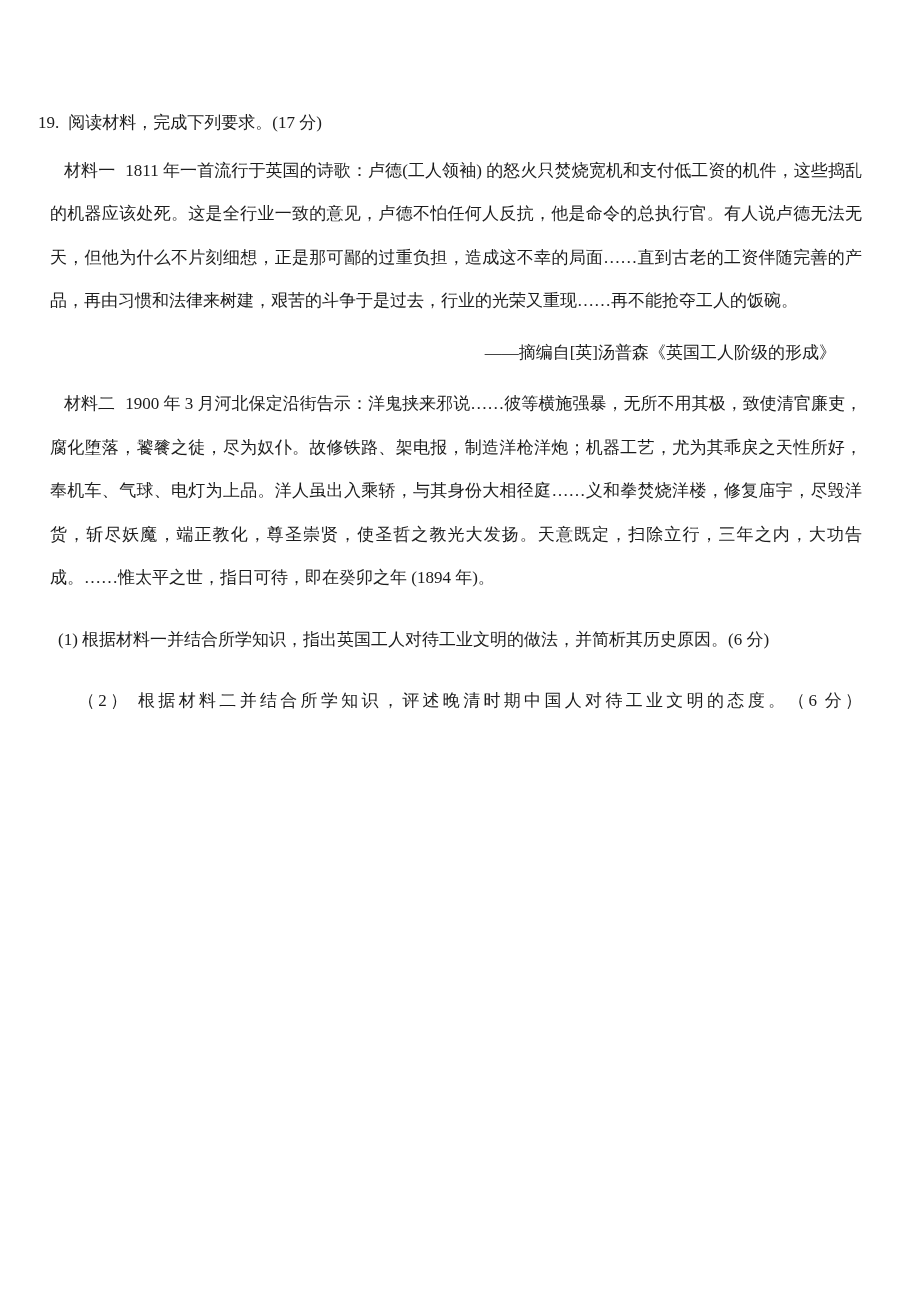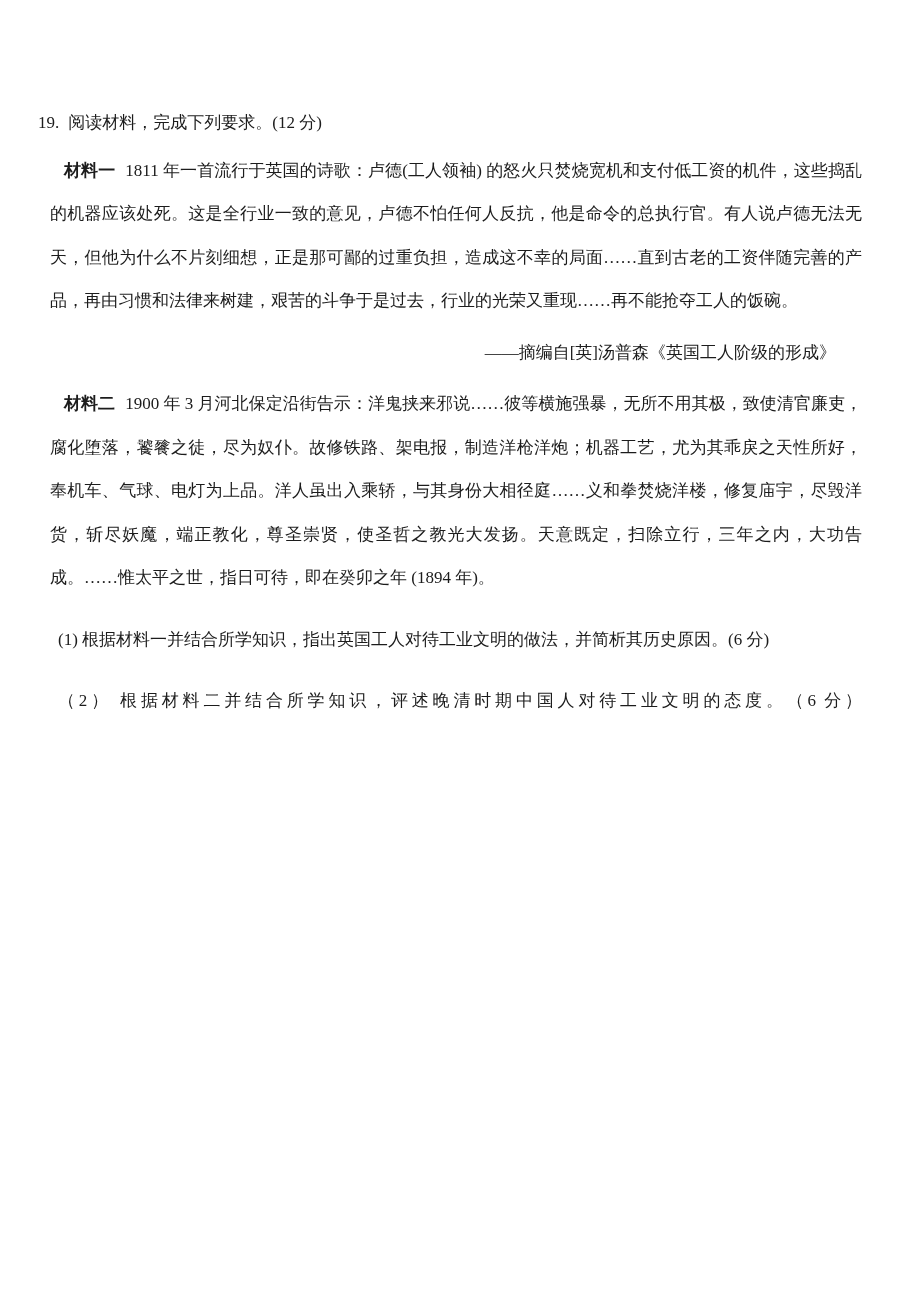--- a/index.html
+++ b/index.html
@@ -39,46 +39,46 @@
   .material {
     box-sizing: border-box;
     padding-left: 50px;
     padding-right: 38px;
     text-indent: 14px;
     text-align: justify;
     margin: 0;
   }
   .material .label {
     margin-right: 10px;
-    font-weight: bold;
   }
   .attribution {
     box-sizing: border-box;
     padding-right: 56px;
     text-align: right;
     margin: 8px;
   }
   .sub-question {
     box-sizing: border-box;
     padding-left: 58px;
     padding-right: 38px;
     margin: 18px 0 0 0;
   }
   .sub-question.spread {
     text-align: justify;
     text-align-last: justify;
+    margin-left: 20px;
   }
 </style>
 </head>
 <body>
 
 <div class="page">
 
   <div class="line question-header">
-    <span class="question-number">19.</span><span class="question-intro">阅读材料，完成下列要求。(12 分)</span>
+    <span class="question-number">19.</span><span class="question-intro">阅读材料，完成下列要求。(17 分)</span>
   </div>
 
   <p class="line material">
     <span class="label">材料一</span><span>1811 年一首流行于英国的诗歌：卢德(工人领袖) 的怒火只焚烧宽机和支付低工资的机件，这些捣乱的机器应该处死。这是全行业一致的意见，卢德不怕任何人反抗，他是命令的总执行官。有人说卢德无法无天，但他为什么不片刻细想，正是那可鄙的过重负担，造成这不幸的局面……直到古老的工资伴随完善的产品，再由习惯和法律来树建，艰苦的斗争于是过去，行业的光荣又重现……再不能抢夺工人的饭碗。</span>
   </p>
 
   <p class="line attribution">——摘编自[英]汤普森《英国工人阶级的形成》</p>
 
   <p class="line material">
     <span class="label">材料二</span><span>1900 年 3 月河北保定沿街告示：洋鬼挟来邪说……彼等横施强暴，无所不用其极，致使清官廉吏，腐化堕落，饕餮之徒，尽为奴仆。故修铁路、架电报，制造洋枪洋炮；机器工艺，尤为其乖戾之天性所好，奉机车、气球、电灯为上品。洋人虽出入乘轿，与其身份大相径庭……义和拳焚烧洋楼，修复庙宇，尽毁洋货，斩尽妖魔，端正教化，尊圣崇贤，使圣哲之教光大发扬。天意既定，扫除立行，三年之内，大功告成。……惟太平之世，指日可待，即在癸卯之年 (1894 年)。</span>

